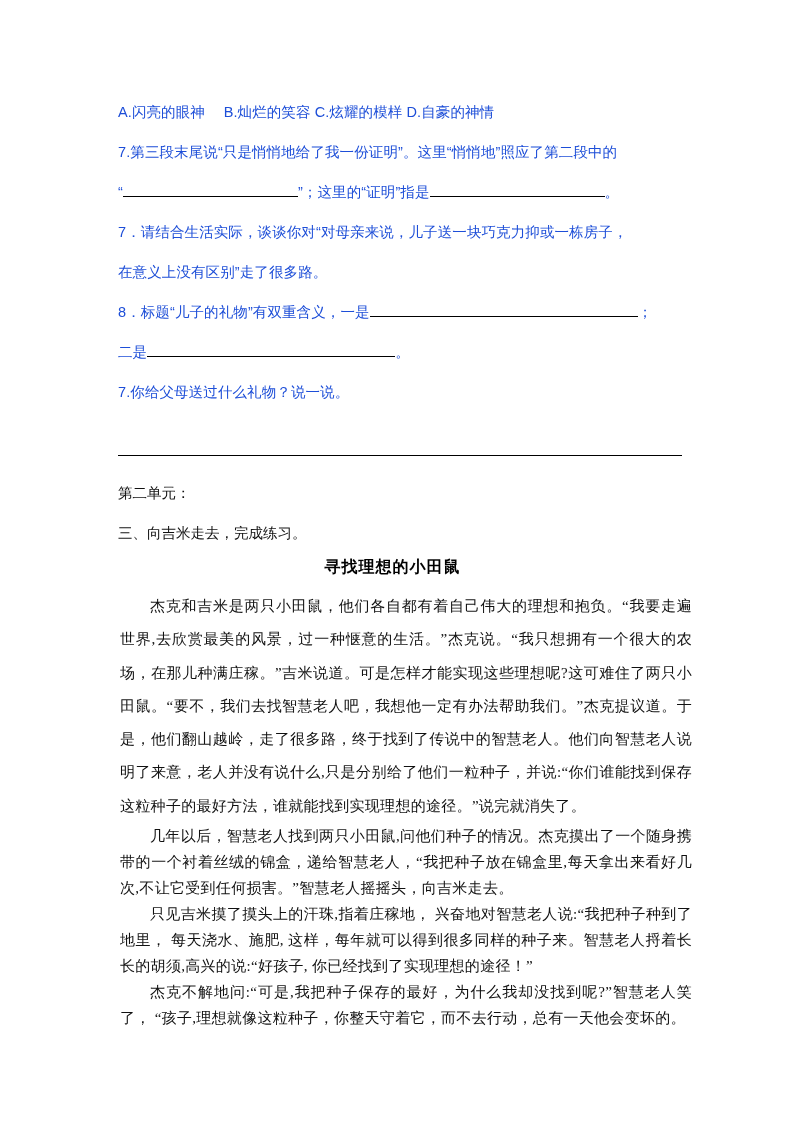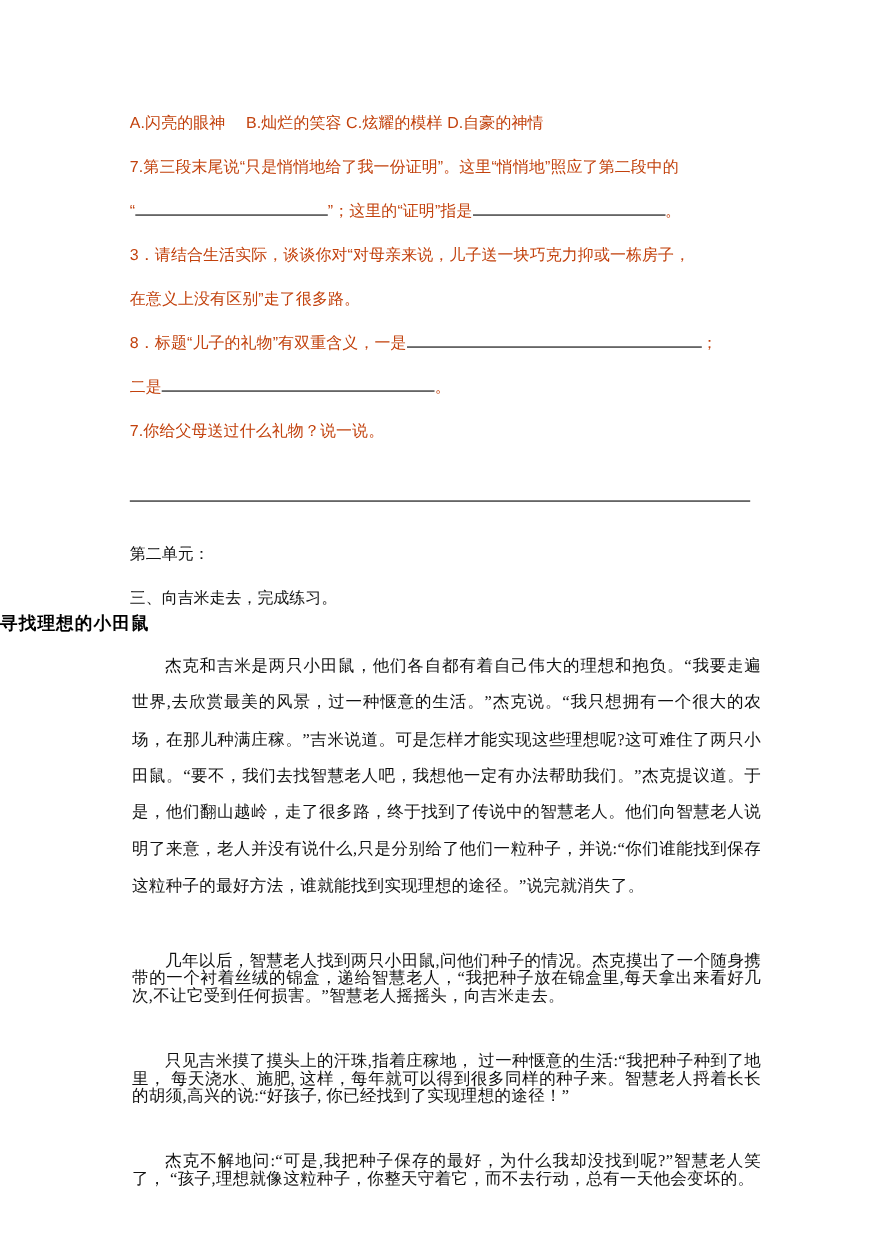--- a/index.html
+++ b/index.html
@@ -30,21 +30,21 @@
     left: 118px;
     top: 92px;
     width: 568px;
   }
   .qline {
     font-size: 14.5px;
     line-height: 40px;
     height: 40px;
     white-space: nowrap;
     letter-spacing: 0.1px;
-    color: #c2410c;
+    color: #1d4ed8;
   }
 
   .blank {
     display: inline-block;
     border-bottom: 1.4px solid #000;
     vertical-align: baseline;
     height: 1em;
   }
   .b-long   { width: 175px; }
   .b-long2  { width: 175px; }
@@ -62,32 +62,31 @@
   }
 
   
   .sec {
     position: absolute;
     left: 118px;
     font-size: 14.5px;
     line-height: 20px;
     white-space: nowrap;
     color: #111;
-    margin-top: 11px;
   }
   #sec-unit  { top: 483px; }
   #sec-three { top: 523px; }
 
   
   .story-title {
     position: absolute;
     left: 0;
     top: 557px;
     width: 785px;
-    text-align: left;
+    text-align: center;
     font-size: 16px;
     font-weight: bold;
     letter-spacing: 1px;
     color: #000;
   }
 
   
   .story {
     position: absolute;
     left: 120px;
@@ -101,40 +100,39 @@
   .story p {
     margin: 0;
     text-indent: 2em;
     letter-spacing: 0.3px;
   }
   
   .story p.loose {
     line-height: 33.3px;
   }
   .story p.tight {
-    line-height: 16px;
-    margin-top: 43px;
+    line-height: 26px;
   }
 </style>
 </head>
 <body>
 
 <div class="page">
 
   <div class="qblock">
 
     <div class="qline">A.闪亮的眼神　 B.灿烂的笑容  C.炫耀的模样  D.自豪的神情</div>
 
     <div class="qline">7.第三段末尾说“只是悄悄地给了我一份证明”。这里“悄悄地”照应了第二段中的</div>
 
     <div class="qline">
       <span>“</span><span class="blank b-long"></span><span>”；这里的“证明”指是</span><span class="blank b-long2"></span><span>。</span>
     </div>
 
-    <div class="qline">3．请结合生活实际，谈谈你对“对母亲来说，儿子送一块巧克力抑或一栋房子，</div>
+    <div class="qline">7．请结合生活实际，谈谈你对“对母亲来说，儿子送一块巧克力抑或一栋房子，</div>
 
     <div class="qline">在意义上没有区别”走了很多路。</div>
 
     <div class="qline">
       <span>8．标题“儿子的礼物”有双重含义，一是</span><span class="blank b-xxlong"></span><span>；</span>
     </div>
 
     <div class="qline">
       <span>二是</span><span class="blank b-xlong"></span><span>。</span>
     </div>
@@ -147,17 +145,17 @@
 
   <div class="sec" id="sec-unit">第二单元：</div>
 
   <div class="sec" id="sec-three">三、向吉米走去，完成练习。</div>
 
   <div class="story-title">寻找理想的小田鼠</div>
 
   <div class="story">
     <p class="loose">杰克和吉米是两只小田鼠，他们各自都有着自己伟大的理想和抱负。“我要走遍世界,去欣赏最美的风景，过一种惬意的生活。”杰克说。“我只想拥有一个很大的农场，在那儿种满庄稼。”吉米说道。可是怎样才能实现这些理想呢?这可难住了两只小田鼠。“要不，我们去找智慧老人吧，我想他一定有办法帮助我们。”杰克提议道。于是，他们翻山越岭，走了很多路，终于找到了传说中的智慧老人。他们向智慧老人说明了来意，老人并没有说什么,只是分别给了他们一粒种子，并说:“你们谁能找到保存这粒种子的最好方法，谁就能找到实现理想的途径。”说完就消失了。</p>
     <p class="tight">几年以后，智慧老人找到两只小田鼠,问他们种子的情况。杰克摸出了一个随身携带的一个衬着丝绒的锦盒，递给智慧老人，“我把种子放在锦盒里,每天拿出来看好几次,不让它受到任何损害。”智慧老人摇摇头，向吉米走去。</p>
-    <p class="tight">只见吉米摸了摸头上的汗珠,指着庄稼地， 过一种惬意的生活:“我把种子种到了地里， 每天浇水、施肥, 这样，每年就可以得到很多同样的种子来。智慧老人捋着长长的胡须,高兴的说:“好孩子, 你已经找到了实现理想的途径！”</p>
+    <p class="tight">只见吉米摸了摸头上的汗珠,指着庄稼地， 兴奋地对智慧老人说:“我把种子种到了地里， 每天浇水、施肥, 这样，每年就可以得到很多同样的种子来。智慧老人捋着长长的胡须,高兴的说:“好孩子, 你已经找到了实现理想的途径！”</p>
     <p class="tight">杰克不解地问:“可是,我把种子保存的最好，为什么我却没找到呢?”智慧老人笑了， “孩子,理想就像这粒种子，你整天守着它，而不去行动，总有一天他会变坏的。</p>
   </div>
 
 </div>
 
 </body></html>

